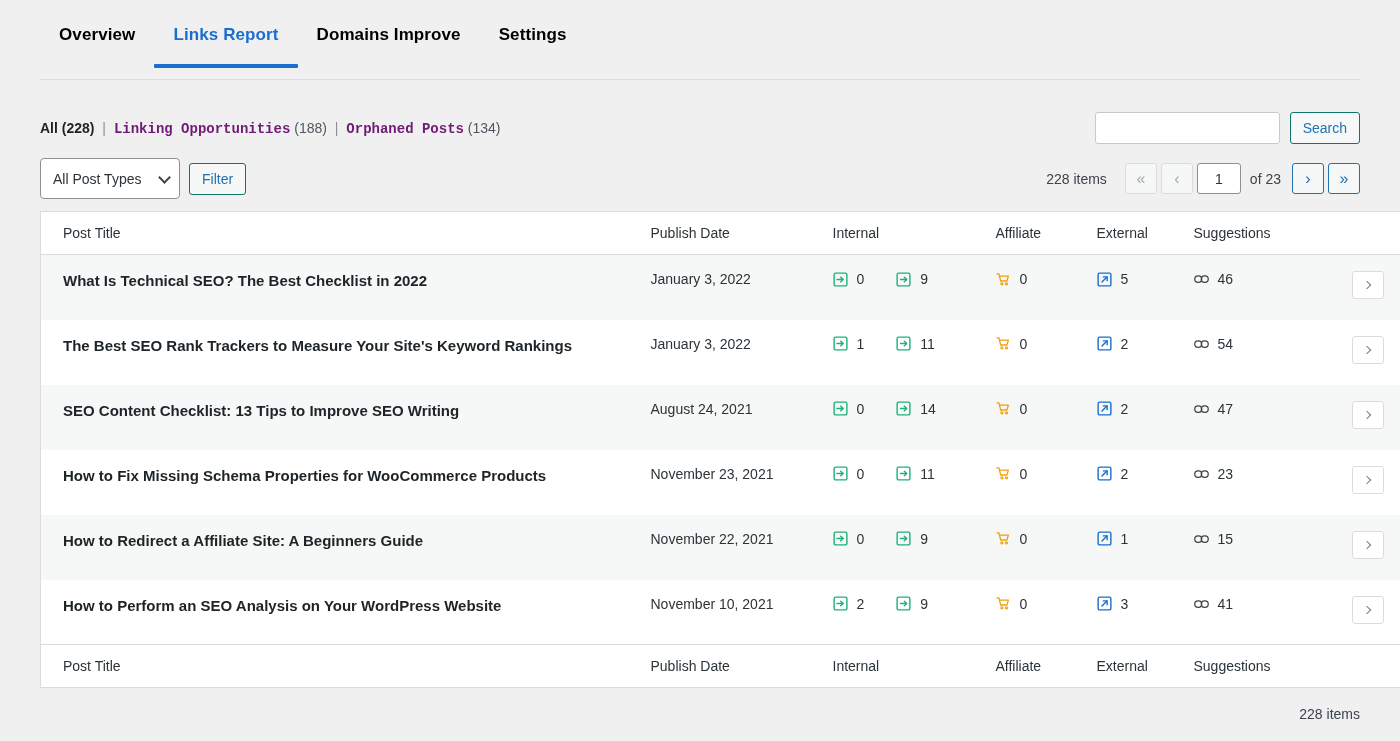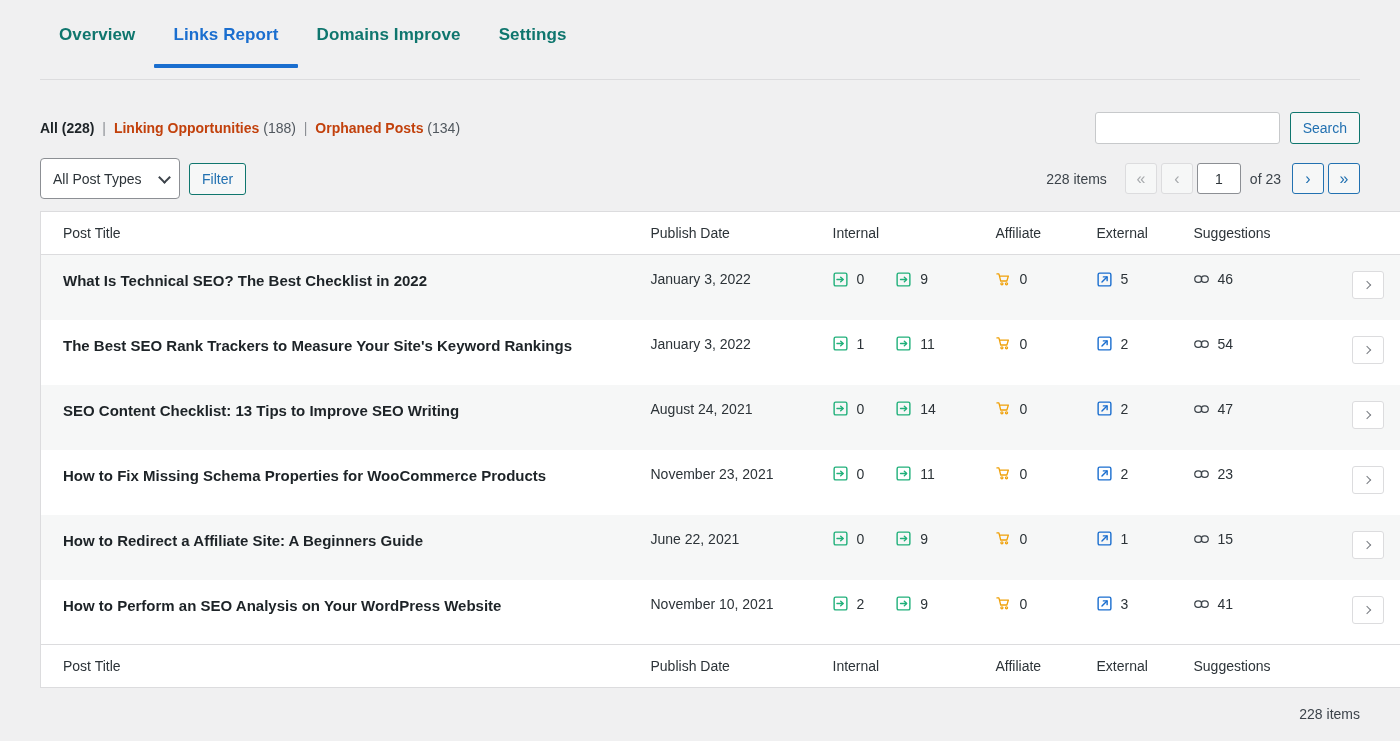--- a/index.html
+++ b/index.html
@@ -33,21 +33,21 @@
     right: 40px;
     bottom: 0;
     height: 1px;
     background: #dcdcde;
   }
   .tab {
     position: relative;
     padding: 26px 19px 24px;
     font-size: 17px;
     font-weight: 600;
-    color: #0f766e;
+    color: #000000;
     text-decoration: none;
     letter-spacing: 0.1px;
     cursor: pointer;
     background: none;
     border: none;
     font-family: inherit;
     line-height: 1;
   }
   .tab.active {
     color: #1a6ecf;
@@ -76,24 +76,25 @@
     align-items: flex-start;
     padding-top: 32px;
   }
   .views {
     font-size: 14px;
     color: #1d2327;
     line-height: 22px;
     padding-top: 5px;
   }
   .views .view-link {
-    color: #c2410c;
+    color: #701a75;
     text-decoration: none;
     font-weight: 600;
     cursor: pointer;
+    font-family: Liberation Mono, monospace;
   }
   .views .view-current {
     font-weight: 700;
     color: #1d2327;
   }
   .views .count {
     color: #50575e;
     font-weight: 400;
   }
   .views .sep {
@@ -667,21 +668,21 @@
             </span>
           </td>
           <td class="col-action">
             <button class="row-action">
               <span class="chev-r"></span>
             </button>
           </td>
         </tr>
         <tr class="alt">
           <td class="col-title"><a class="post-title">How to Redirect a Affiliate Site: A Beginners Guide</a></td>
-          <td class="col-date">June 22, 2021</td>
+          <td class="col-date">November 22, 2021</td>
           <td class="col-internal">
             <div class="metric-group">
               <span class="metric">
                 <span class="icon">
                   <svg width="15" height="15" viewBox="0 0 16 16" fill="none">
                     <rect x="1.2" y="1.2" width="13.6" height="13.6" rx="1.6" stroke="#20b07a" stroke-width="1.5"></rect>
                     <path d="M4.2 8h6.1" stroke="#20b07a" stroke-width="1.5" stroke-linecap="round"></path>
                     <path d="M8.2 5.6L10.9 8l-2.7 2.4" stroke="#20b07a" stroke-width="1.5" stroke-linecap="round" stroke-linejoin="round"></path>
                   </svg>
                 </span>

